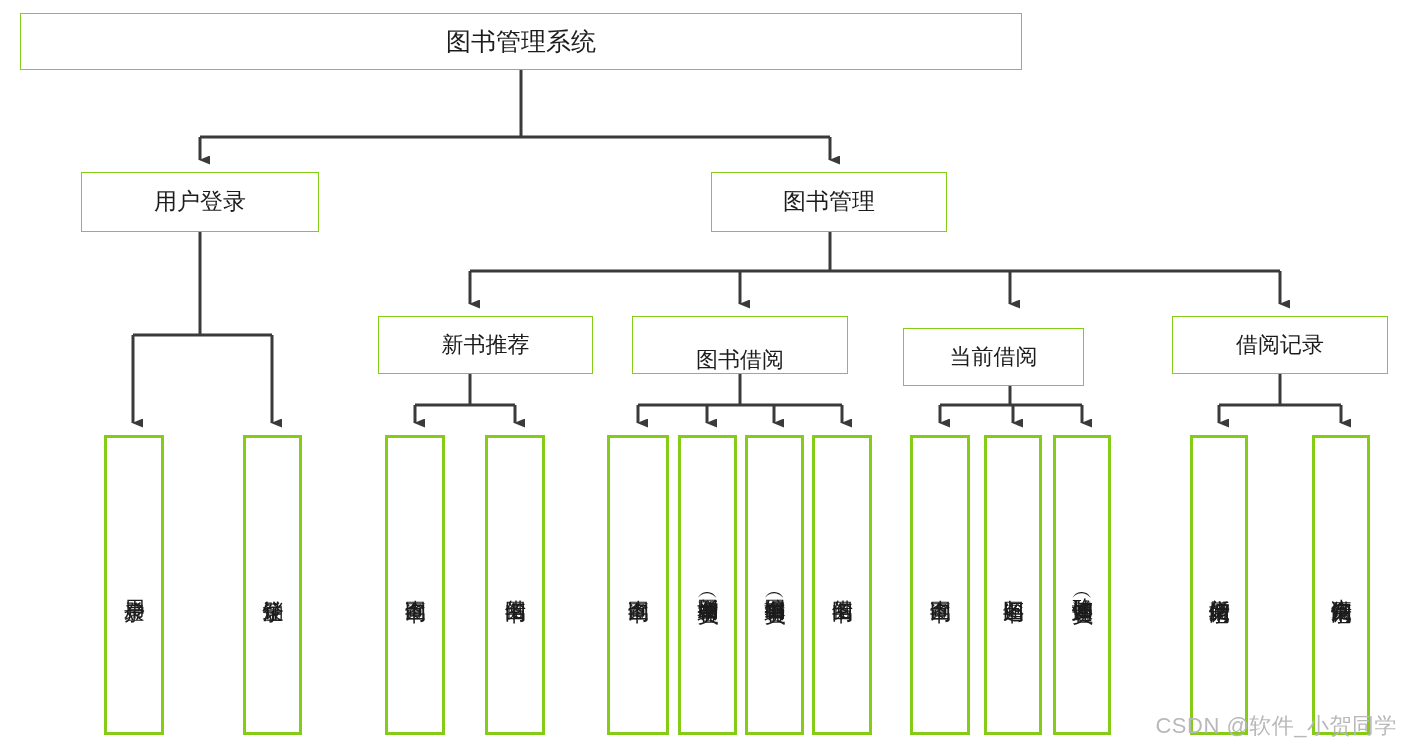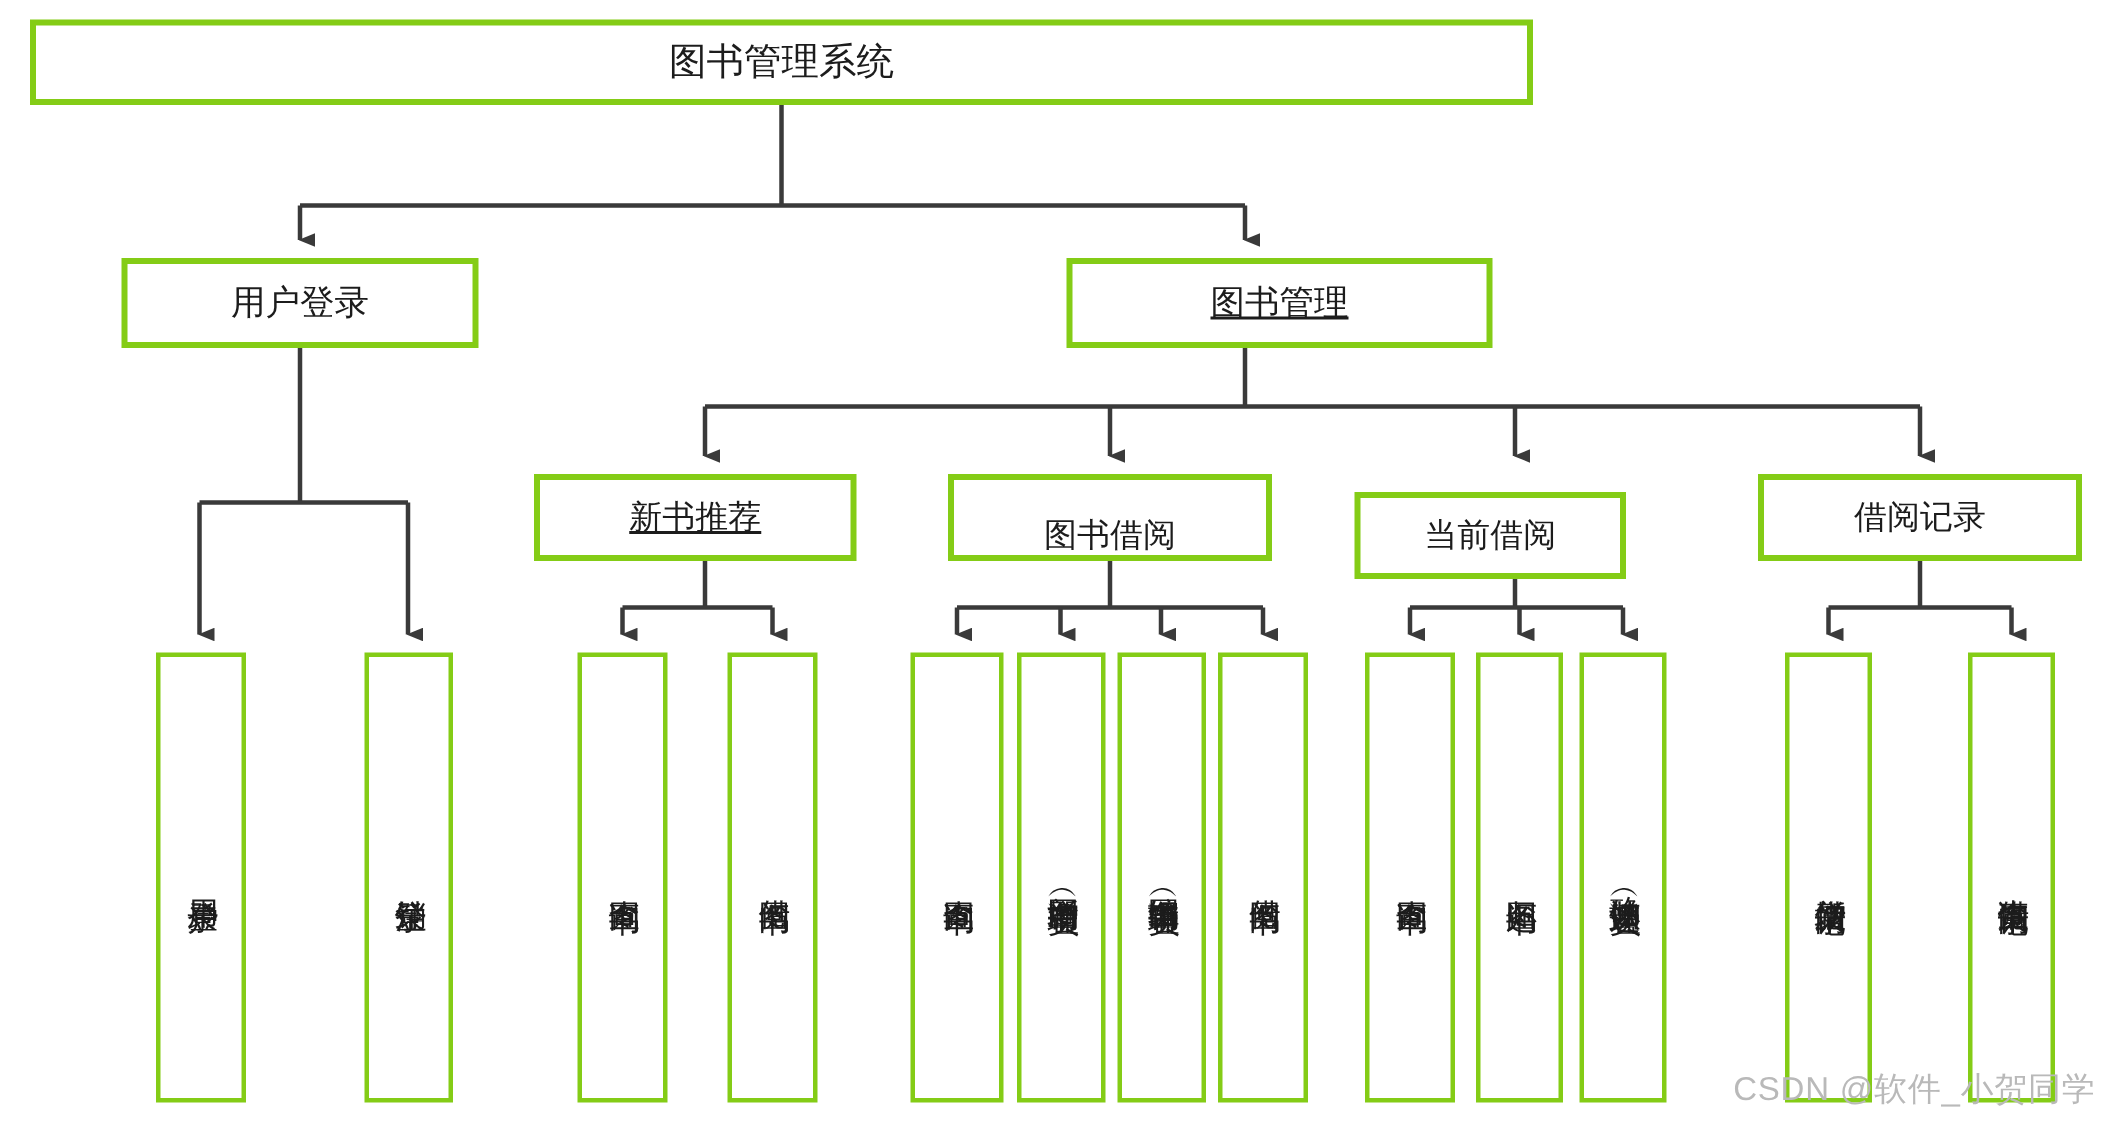--- a/index.html
+++ b/index.html
@@ -20,21 +20,21 @@
   svg.diagram-layer {
     position: absolute;
     left: 0;
     top: 0;
     width: 1405px;
     height: 747px;
   }
   .node-box {
     position: absolute;
     box-sizing: border-box;
-    border: 4px solid #84cc16;
+    border: 1px solid #84cc16;
     background: #ffffff;
     display: flex;
     align-items: center;
     justify-content: center;
     color: #1c1c1c;
   }
   .node-label {
     text-align: center;
     line-height: 1.18;
     white-space: nowrap;
@@ -117,25 +117,25 @@
     </g>
   </svg>
 
   <div class="node-box lvl0" id="node-root" style="left: 20px; top: 13px; width: 1002px; height: 57px;">
     <span class="node-label">图书管理系统</span>
   </div>
 
   <div class="node-box lvl1" style="left: 81px; top: 172px; width: 238px; height: 60px;">
     <span class="node-label">用户登录</span>
   </div>
-  <div class="node-box lvl1" style="left: 711px; top: 172px; width: 284px; height: 60px; text-decoration: underline;">
+  <div class="node-box lvl1" style="left: 711px; top: 172px; width: 236px; height: 60px;">
     <span class="node-label">图书管理</span>
   </div>
 
-  <div class="node-box lvl2" style="left: 356px; top: 316px; width: 215px; height: 58px; text-decoration: underline;">
+  <div class="node-box lvl2" style="left: 378px; top: 316px; width: 215px; height: 58px;">
     <span class="node-label">新书推荐</span>
   </div>
   <div class="node-box lvl2" style="left: 632px; top: 316px; width: 216px; height: 58px; align-items: flex-end;">
     <span class="node-label">图书借阅</span>
   </div>
   <div class="node-box lvl2" style="left: 903px; top: 328px; width: 181px; height: 58px;">
     <span class="node-label">当前借阅</span>
   </div>
   <div class="node-box lvl2" style="left: 1172px; top: 316px; width: 216px; height: 58px;">
     <span class="node-label">借阅记录</span>

